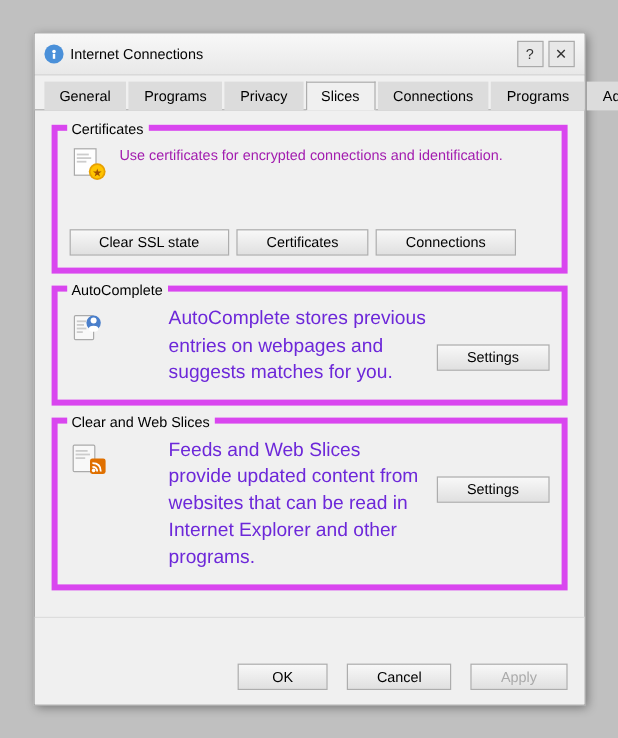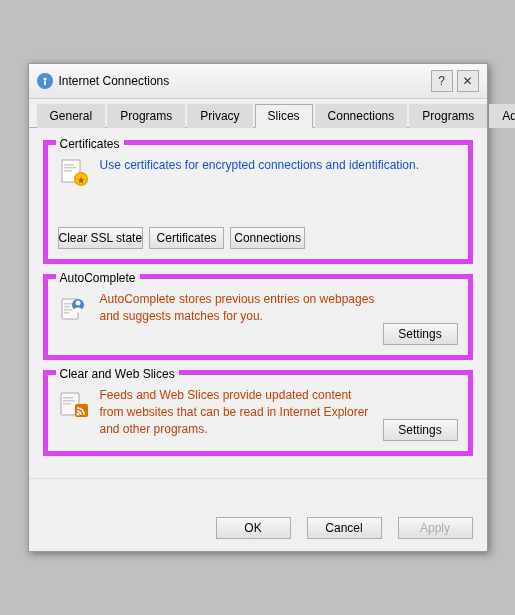--- a/index.html
+++ b/index.html
@@ -109,33 +109,33 @@
     }
     .cert-icon {
       width: 32px;
       height: 32px;
       margin-right: 10px;
       flex-shrink: 0;
       display: flex; align-items: center; justify-content: center;
     }
     .cert-text {
       font-size: 12px;
-      color: #1d4ed8;
+      color: #a21caf;
       line-height: 1.4;
       flex: 1;
     }
 
     .cert-buttons {
       display: flex;
       gap: 6px;
       margin-top: 8px;
     }
 
     .win-btn {
-      padding: 3px 0;
+      padding: 3px 24px;
       border: 1px solid #adadad;
       background: linear-gradient(to bottom, #f8f8f8, #e0e0e0);
       cursor: pointer;
       font-size: 12px;
       color: #000;
       min-width: 75px;
       text-align: center;
       margin-top: 30px;
     }
     .win-btn.disabled {
@@ -148,25 +148,26 @@
       align-items: flex-start;
       margin-top: 4px;
     }
     .settings-icon {
       width: 32px;
       height: 32px;
       margin-right: 10px;
       flex-shrink: 0;
     }
     .settings-text {
-      font-size: 12px;
-      color: #c2410c;
+      font-size: 16px;
+      color: #6d28d9;
       line-height: 1.4;
       flex: 1;
       margin-right: 8px;
+      margin-left: 41px;
     }
     .settings-btn-wrap {
       display: flex;
       align-items: flex-start;
       padding-top: 2px;
     }
 
     .bottom-bar {
       display: flex;
       justify-content: flex-end;

